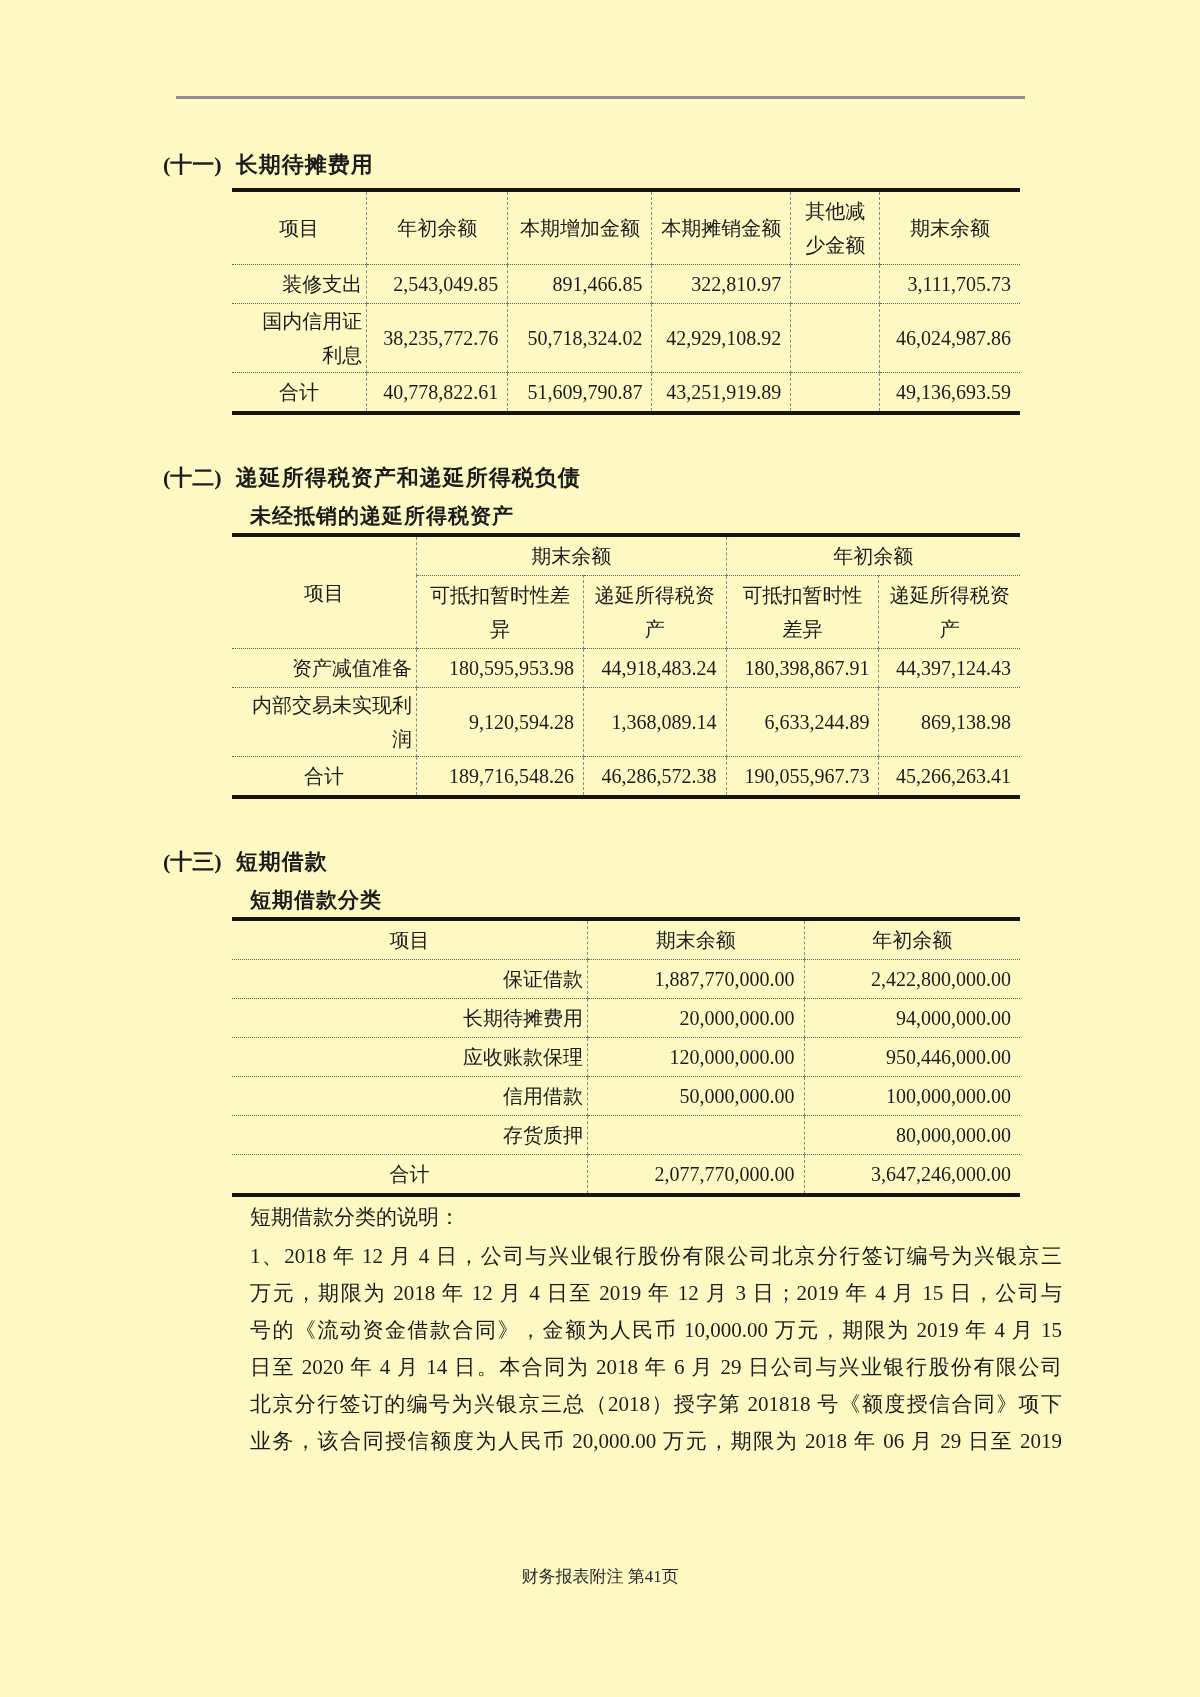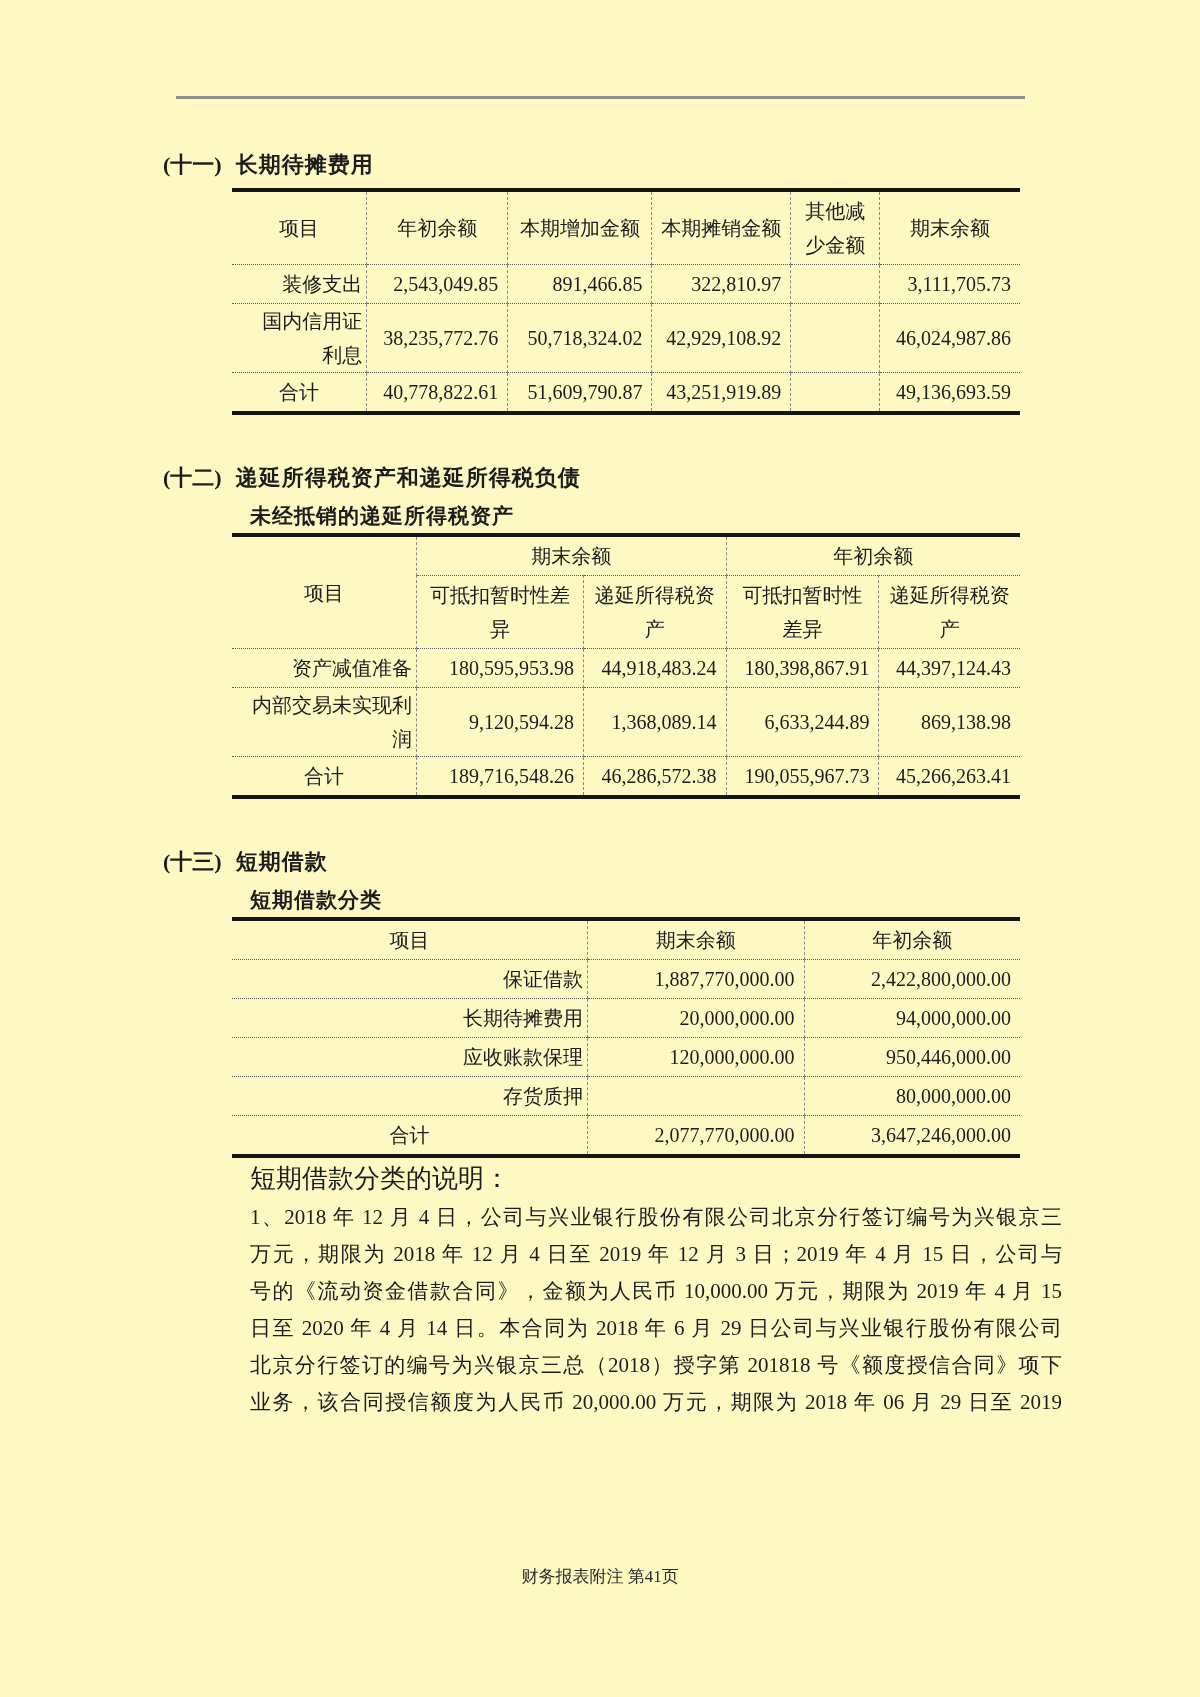--- a/index.html
+++ b/index.html
@@ -74,21 +74,21 @@
   .t1 col.c0{width:17.1%} .t1 col.c1{width:17.9%} .t1 col.c2{width:18.3%}
   .t1 col.c3{width:17.6%} .t1 col.c4{width:11.3%} .t1 col.c5{width:17.8%}
   .t2 col.c0{width:23.4%} .t2 col.c1{width:21.2%} .t2 col.c2{width:18.1%}
   .t2 col.c3{width:19.4%} .t2 col.c4{width:17.9%}
   .t2 td.cell-label { padding:0 4px 0 12px; }
   .t3 col.c0{width:45.1%} .t3 col.c1{width:27.5%} .t3 col.c2{width:27.4%}
 
   
   .note-title {
     margin:2px 0 0 250px;
-    font-size:26px; line-height:37px;
+    font-size:21px; line-height:37px;
   }
   .note-para {
     margin:2px 0 0 250px;
     width:812px;
     font-size:21px;
   }
   .note-line {
     line-height:37px;
     text-align:justify;
     text-align-last:justify;
@@ -248,20 +248,25 @@
             <td class="cell-label">长期待摊费用</td>
             <td class="cell-num">20,000,000.00</td>
             <td class="cell-num">94,000,000.00</td>
           </tr>
           <tr>
             <td class="cell-label">应收账款保理</td>
             <td class="cell-num">120,000,000.00</td>
             <td class="cell-num">950,446,000.00</td>
           </tr>
           <tr>
+            <td class="cell-label">信用借款</td>
+            <td class="cell-num">50,000,000.00</td>
+            <td class="cell-num">100,000,000.00</td>
+          </tr>
+          <tr>
             <td class="cell-label">存货质押</td>
             <td class="cell-num"></td>
             <td class="cell-num">80,000,000.00</td>
           </tr>
         </tbody>
       <tbody>
         <tr class="total-row">
             <td class="cell-label">合计</td>
             <td class="cell-num">2,077,770,000.00</td>
             <td class="cell-num">3,647,246,000.00</td>

